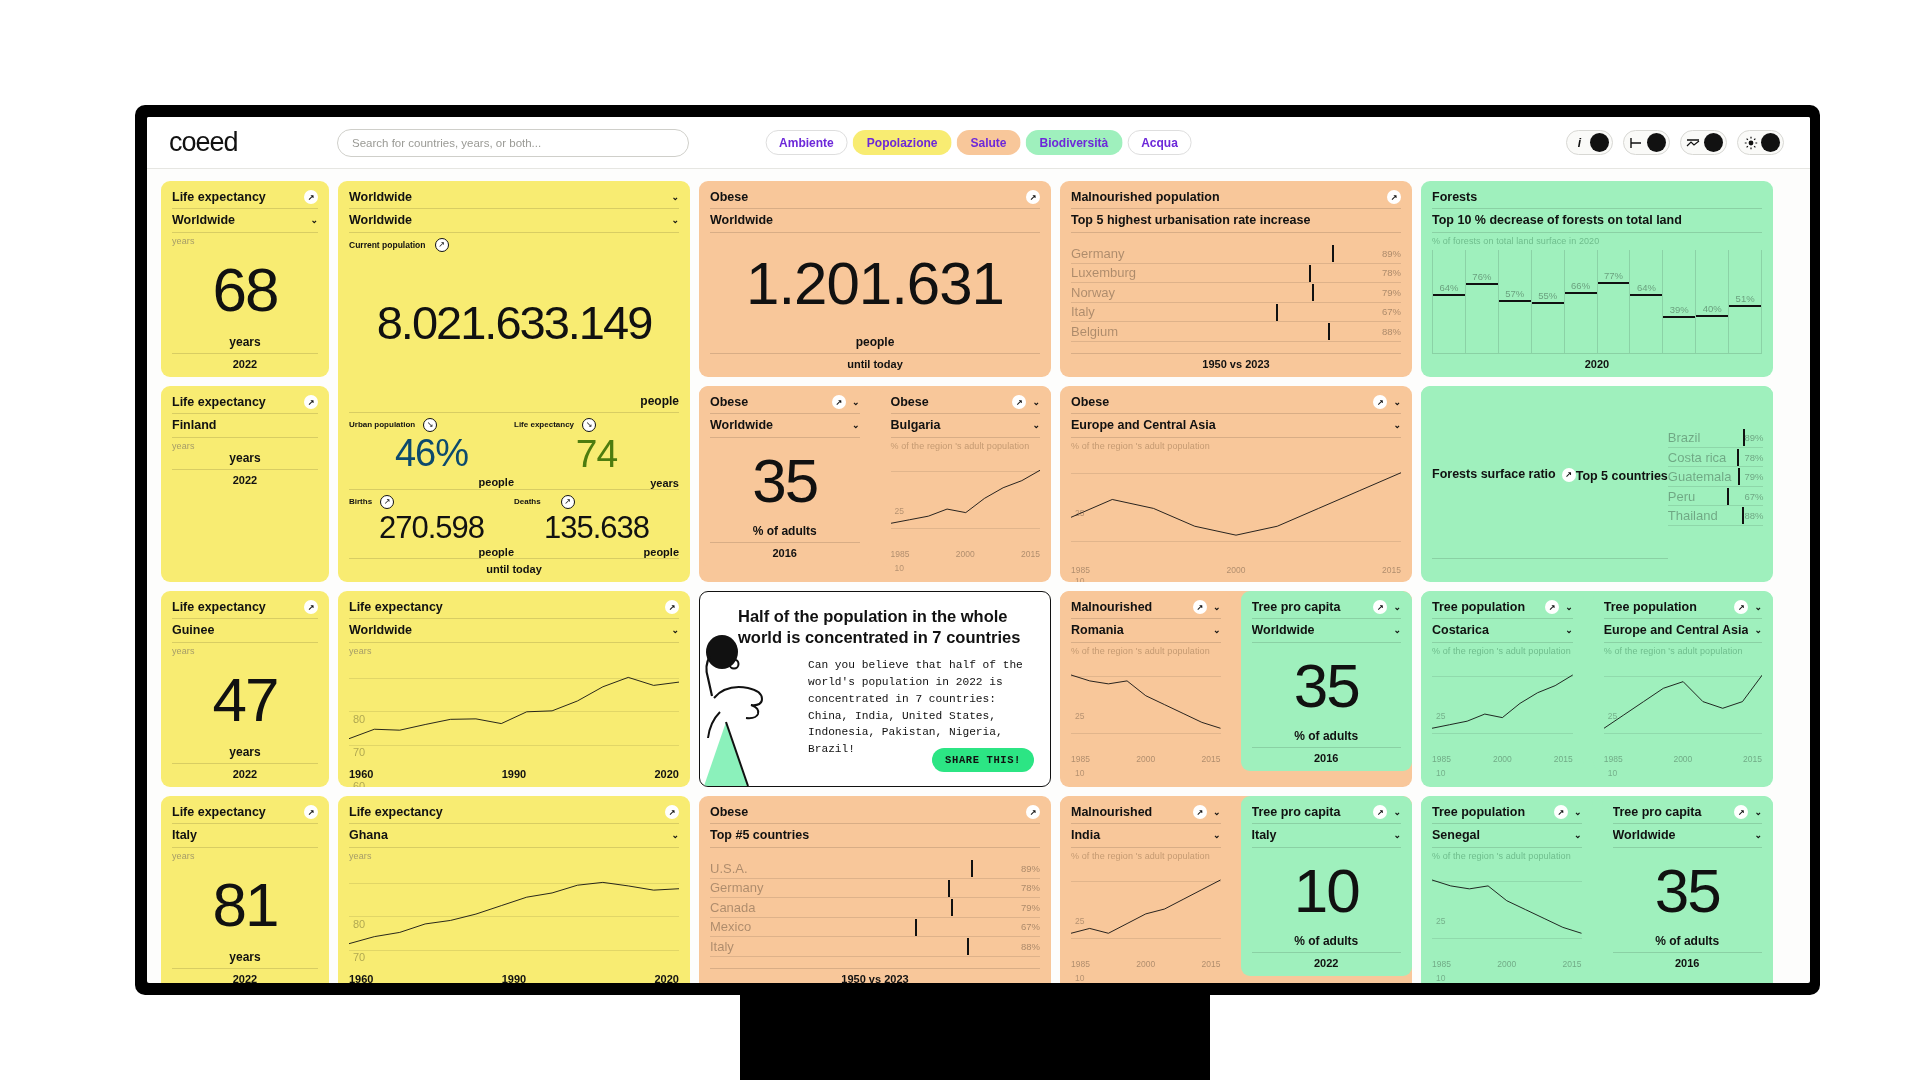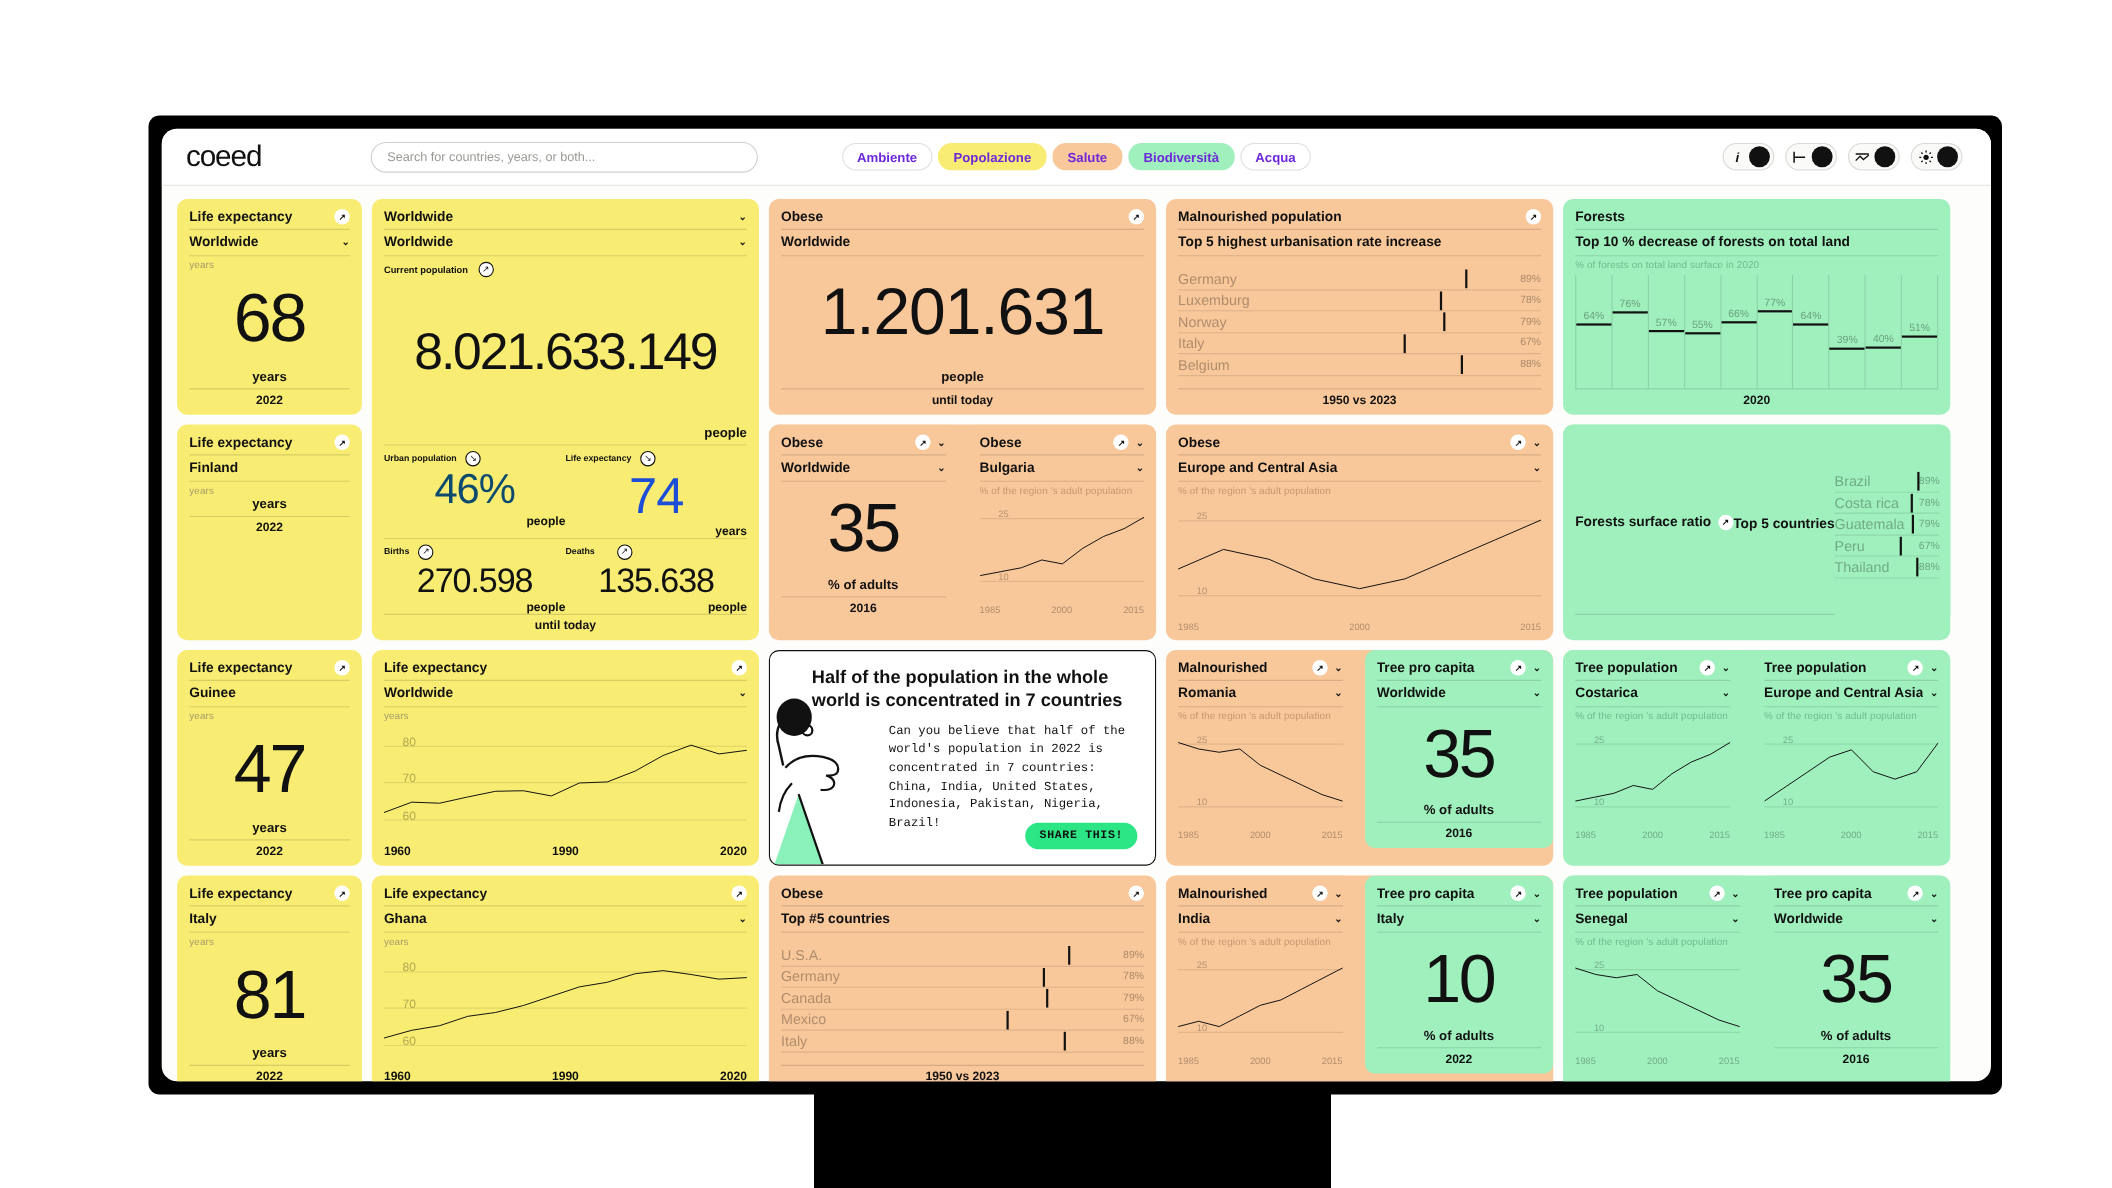--- a/index.html
+++ b/index.html
@@ -22,21 +22,21 @@
   }
   .stand-neck {
     position: absolute;
     left: 740px; top: 993px;
     width: 470px; height: 90px;
     background: #000;
   }
   .screen {
     width: 100%; height: 100%;
     background: #fdfdfc;
-    border-radius: 14px;
+    border-radius: 2px;
     overflow: hidden;
     position: relative;
   }
 
   
   .header {
     height: 52px;
     display: flex; align-items: center;
     padding: 0 26px 0 22px;
     border-bottom: 1px solid #e6e6e2;
@@ -181,21 +181,21 @@
   .fbars { position: absolute; inset: 0; display: flex; align-items: flex-end; gap: 0; }
   .fbar { flex: 1; position: relative; border-right: 1px solid rgba(0,0,0,.12); height: 100%; }
   .fbar:first-child { border-left: 1px solid rgba(0,0,0,.12); }
   .fbar .cap { position: absolute; left: 0; width: 100%; border-top: 2px solid #111; }
   .fbar .lbl { position: absolute; left: 0; width: 100%; text-align: center;
                font-size: 9.5px; color: rgba(0,0,0,.35); }
 
   
   .lchart { flex: 1; position: relative; margin-top: 3px; }
   .lchart svg { position: absolute; inset: 0; width: 100%; height: 100%; }
-  .ytick { position: absolute; left: 17px; font-size: 8.5px; color: rgba(0,0,0,.28); }
+  .ytick { position: absolute; left: 4px; font-size: 8.5px; color: rgba(0,0,0,.28); margin-top: 44px; }
   .gline { position: absolute; left: 0; right: 0; border-top: 1px solid rgba(0,0,0,.09); }
   .xaxis { display: flex; justify-content: space-between; font-size: 8.5px; color: rgba(0,0,0,.30); padding-top: 2px; }
   .xaxis.big { font-size: 11px; font-weight: 700; color: #111; }
   .ytick.big { font-size: 11px; color: rgba(0,0,0,.30); }
 
   
   .promo { padding: 0; overflow: hidden; }
   .promo-inner { position: relative; width: 100%; height: 100%; padding: 14px 16px 12px 16px;
                  display: flex; flex-direction: column; }
   .promo h2 { font-size: 16.5px; font-weight: 700; color: #111; line-height: 1.28;
@@ -309,21 +309,21 @@
                 <span class="arrow-btn" style="border:1px solid #111;">↘</span>
               </div>
               <div style="font-size:38px;font-weight:300;letter-spacing:-1px;text-align:center;color:#0c4a6e;line-height:1.15;">46%</div>
               <div style="text-align:right;font-size:11px;font-weight:700;color:#111;">people</div>
             </div>
             <div style="flex:1;padding-top:5px;">
               <div style="display:flex;align-items:center;gap:8px;">
                 <span style="font-size:8px;font-weight:700;color:#111;">Life expectancy</span>
                 <span class="arrow-btn" style="border:1px solid #111;">↘</span>
               </div>
-              <div style="font-size:46px;font-weight:300;letter-spacing:-1px;text-align:center;color:#1d4ed8;line-height:1.15;">74</div>
+              <div style="font-size:39px;font-weight:300;letter-spacing:-1px;text-align:center;color:#4d7c0f;line-height:1.15;">74</div>
               <div style="text-align:right;font-size:11px;font-weight:700;color:#111;">years</div>
             </div>
           </div>
           <div style="display:flex;border-top:1px solid rgba(0,0,0,.13);">
             <div style="flex:1;padding-top:5px;">
               <div style="display:flex;align-items:center;gap:8px;">
                 <span style="font-size:8px;font-weight:700;color:#111;">Births</span>
                 <span class="arrow-btn" style="border:1px solid #111;">↗</span>
               </div>
               <div style="font-size:31px;font-weight:300;letter-spacing:-1px;text-align:center;color:#111;line-height:1.2;">270.598</div>

